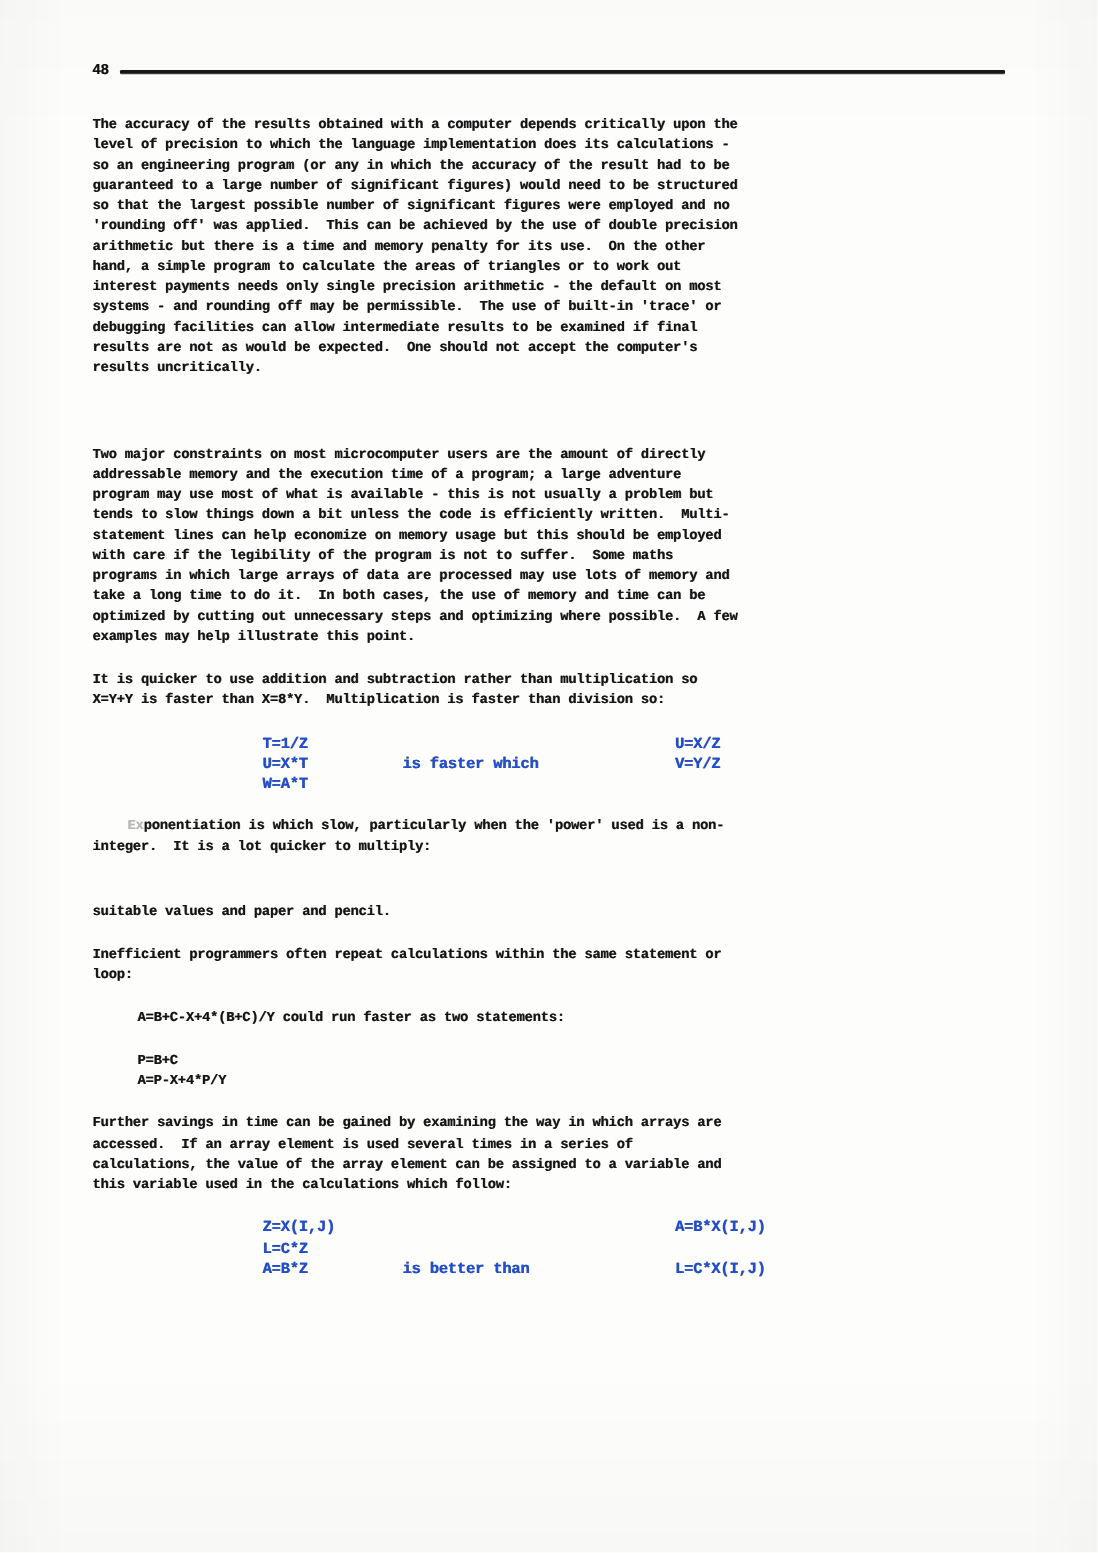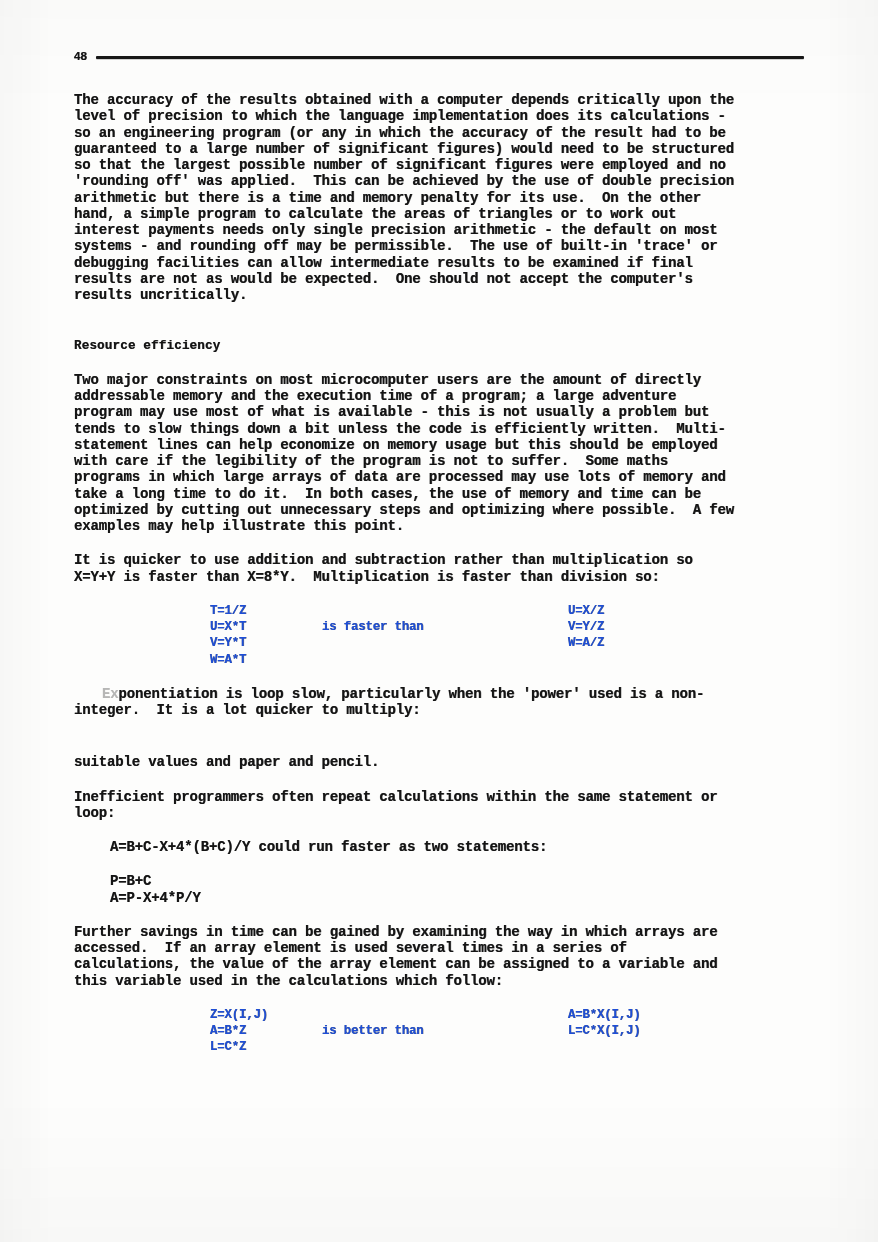--- a/index.html
+++ b/index.html
@@ -75,21 +75,21 @@
   
   .body-col {
     position: absolute;
     left: 74px;
     top: 92px;
     width: 732px;
   }
 
   p.para, .code-line, .sec-head {
     margin: 0;
-    font-size: 14px;
+    font-size: 11px;
     line-height: 16.25px;
     letter-spacing: -0.15px;
     white-space: pre-wrap;
     font-weight: bold;
     color: #141414;
   }
 
   
   p.para, .code-line, .sec-head, .folio {
     text-shadow: 0.35px 0 0 rgba(20,20,20,0.55), -0.3px 0 0 rgba(20,20,20,0.3);
@@ -132,21 +132,21 @@
     font-size: 12.35px;
     line-height: 16.25px;
     font-weight: bold;
     letter-spacing: -0.15px;
     white-space: pre;
     color: #1d4ed8;
     text-shadow: 0.35px 0 0 rgba(20,20,20,0.55), -0.3px 0 0 rgba(20,20,20,0.3);
   }
   .cmp-left  { left: 136px; }
   .cmp-mid   { left: 248px; }
-  .cmp-right { left: 494px; }
+  .cmp-right { left: 466px; }
 
   
   .code-indent { padding-left: 36px; }
 </style>
 </head>
 <body>
 
 <div class="page-sheet"></div>
 
 <div class="content">
@@ -168,21 +168,20 @@
 hand, a simple program to calculate the areas of triangles or to work out
 interest payments needs only single precision arithmetic - the default on most
 systems - and rounding off may be permissible.  The use of built-in 'trace' or
 debugging facilities can allow intermediate results to be examined if final
 results are not as would be expected.  One should not accept the computer's
 results uncritically.</p>
 
     <div class="spacer-xl"></div>
     <div class="spacer-lg"></div>
 
-    <div class="sec-head">Resource efficiency</div>
 
     <div class="spacer-xl"></div>
 
     <p class="para">Two major constraints on most microcomputer users are the amount of directly
 addressable memory and the execution time of a program; a large adventure
 program may use most of what is available - this is not usually a problem but
 tends to slow things down a bit unless the code is efficiently written.  Multi-
 statement lines can help economize on memory usage but this should be employed
 with care if the legibility of the program is not to suffer.  Some maths
 programs in which large arrays of data are processed may use lots of memory and
@@ -197,35 +196,31 @@
 
     <div class="spacer-xl"></div>
 
     <div class="cmp-block">
       <div class="cmp-row">
         <span class="cmp-left">T=1/Z</span>
         <span class="cmp-right">U=X/Z</span>
       </div>
       <div class="cmp-row">
         <span class="cmp-left">U=X*T</span>
-        <span class="cmp-mid">is faster than</span>
+        <span class="cmp-mid">is faster which</span>
         <span class="cmp-right">V=Y/Z</span>
       </div>
       <div class="cmp-row">
-        <span class="cmp-left">V=Y*T</span>
-        <span class="cmp-right">W=A/Z</span>
-      </div>
-      <div class="cmp-row">
         <span class="cmp-left">W=A*T</span>
       </div>
     </div>
 
     <div class="spacer-xl"></div>
 
-    <p class="para"><span class="faded">Ex</span><span>ponentiation is loop slow, particularly when the 'power' used is a non-
+    <p class="para"><span class="faded">Ex</span><span>ponentiation is which slow, particularly when the 'power' used is a non-
 integer.  It is a lot quicker to multiply:</span></p>
 
     <div class="spacer-xl"></div>
 
 
     <div class="spacer-xl"></div>
 
     <p class="para">suitable values and paper and pencil.</p>
 
     <div class="spacer-xl"></div>
@@ -250,25 +245,25 @@
 this variable used in the calculations which follow:</p>
 
     <div class="spacer-xl"></div>
 
     <div class="cmp-block">
       <div class="cmp-row">
         <span class="cmp-left">Z=X(I,J)</span>
         <span class="cmp-right">A=B*X(I,J)</span>
       </div>
       <div class="cmp-row">
+        <span class="cmp-left">L=C*Z</span>
+      </div>
+      <div class="cmp-row">
         <span class="cmp-left">A=B*Z</span>
         <span class="cmp-mid">is better than</span>
         <span class="cmp-right">L=C*X(I,J)</span>
       </div>
-      <div class="cmp-row">
-        <span class="cmp-left">L=C*Z</span>
-      </div>
     </div>
 
   </div>
 </div>
 
 <div class="scan-noise"></div>
 
 </body></html>

